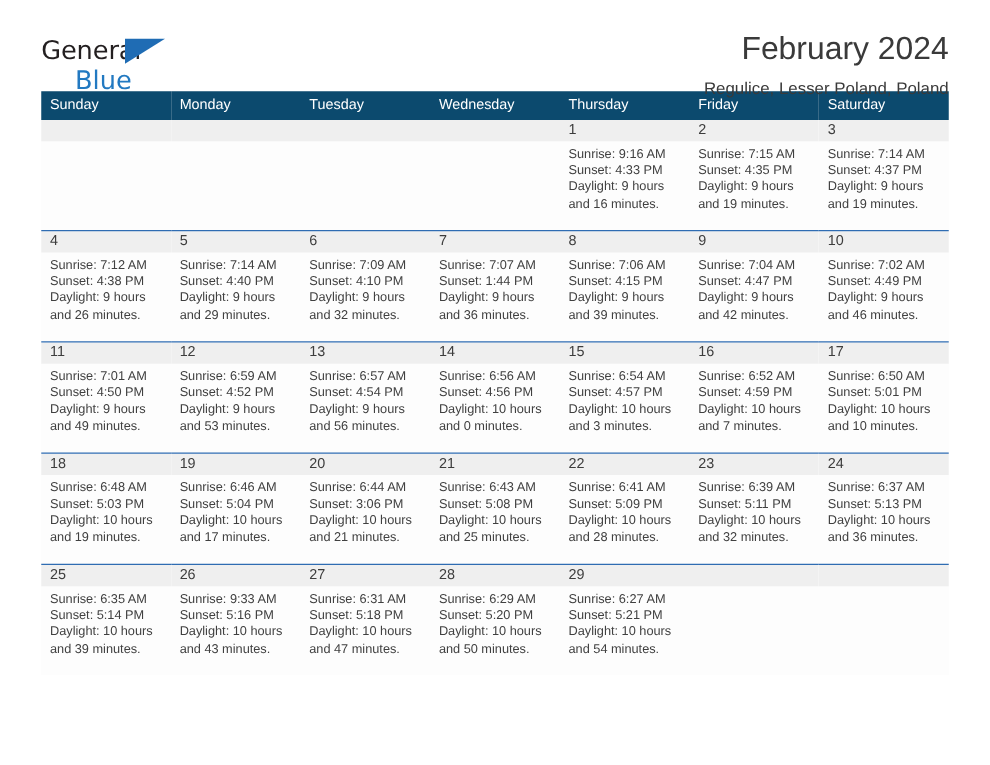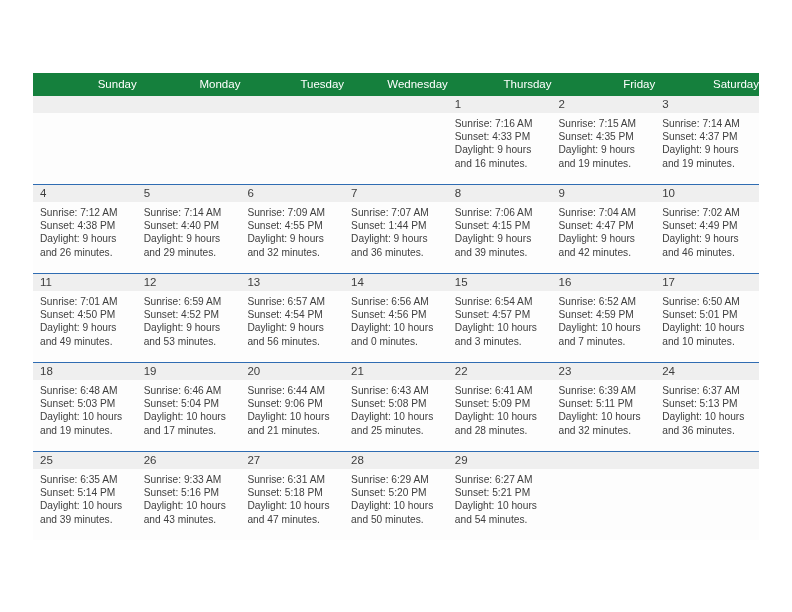--- a/index.html
+++ b/index.html
@@ -82,25 +82,25 @@
   }
 
   
   .calendar {
     margin: 0 33px;
     width: 726px;
     border-collapse: collapse;
     table-layout: fixed;
   }
   .calendar th {
-    background: #15803d;
+    background: #0c4a6e;
     color: #ffffff;
     font-weight: normal;
     font-size: 11.5px;
-    text-align: right;
+    text-align: left;
     padding: 5px 0 5px 7px;
     height: 11px;
     line-height: 13px;
   }
   .calendar td {
     vertical-align: top;
     padding: 0;
     border-top: 1.6px solid #2f6cb2;
     background: #fdfdfd;
     height: 88px;
@@ -123,21 +123,30 @@
   }
   .cell-body div { white-space: nowrap; }
 </style>
 </head>
 <body>
 
 <div class="page">
 
   <div class="header">
 
-
+    <div class="brand">
+      <span class="brand-general">General</span>
+      <span class="brand-triangle"></span>
+      <span class="brand-blue">Blue</span>
+    </div>
+
+    <div class="title-block">
+      <div class="cal-title">February 2024</div>
+      <div class="cal-subtitle">Regulice, Lesser Poland, Poland</div>
+    </div>
 
   </div>
 
   <table class="calendar">
     <colgroup>
       <col style="width:103.7px">
         <col style="width:103.7px">
         <col style="width:103.7px">
       <col style="width:103.7px">
         <col style="width:103.7px">
@@ -165,21 +174,21 @@
           </td>
           <td>
             <div class="daynum-strip empty"></div>
           </td>
           <td>
             <div class="daynum-strip empty"></div>
           </td>
           <td>
             <div class="daynum-strip">1</div>
             <div class="cell-body">
-              <div>Sunrise: 7:16 AM</div>
+              <div>Sunrise: 9:16 AM</div>
               <div>Sunset: 4:33 PM</div>
               <div>Daylight: 9 hours</div>
               <div>and 16 minutes.</div>
             </div>
           </td>
           <td>
             <div class="daynum-strip">2</div>
             <div class="cell-body">
               <div>Sunrise: 7:15 AM</div>
               <div>Sunset: 4:35 PM</div>
@@ -213,21 +222,21 @@
               <div>Sunrise: 7:14 AM</div>
               <div>Sunset: 4:40 PM</div>
               <div>Daylight: 9 hours</div>
               <div>and 29 minutes.</div>
             </div>
           </td>
           <td>
             <div class="daynum-strip">6</div>
             <div class="cell-body">
               <div>Sunrise: 7:09 AM</div>
-              <div>Sunset: 4:55 PM</div>
+              <div>Sunset: 4:10 PM</div>
               <div>Daylight: 9 hours</div>
               <div>and 32 minutes.</div>
             </div>
           </td>
           <td>
             <div class="daynum-strip">7</div>
             <div class="cell-body">
               <div>Sunrise: 7:07 AM</div>
               <div>Sunset: 1:44 PM</div>
               <div>Daylight: 9 hours</div>
@@ -343,21 +352,21 @@
               <div>Sunrise: 6:46 AM</div>
               <div>Sunset: 5:04 PM</div>
               <div>Daylight: 10 hours</div>
               <div>and 17 minutes.</div>
             </div>
           </td>
           <td>
             <div class="daynum-strip">20</div>
             <div class="cell-body">
               <div>Sunrise: 6:44 AM</div>
-              <div>Sunset: 9:06 PM</div>
+              <div>Sunset: 3:06 PM</div>
               <div>Daylight: 10 hours</div>
               <div>and 21 minutes.</div>
             </div>
           </td>
           <td>
             <div class="daynum-strip">21</div>
             <div class="cell-body">
               <div>Sunrise: 6:43 AM</div>
               <div>Sunset: 5:08 PM</div>
               <div>Daylight: 10 hours</div>

